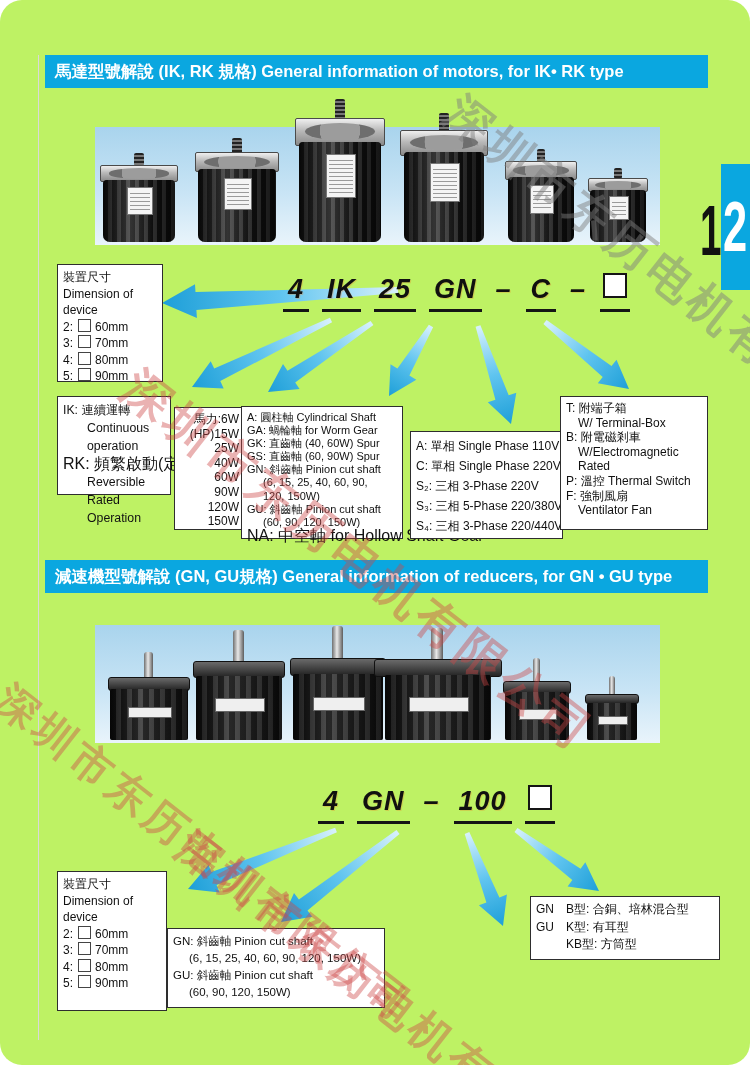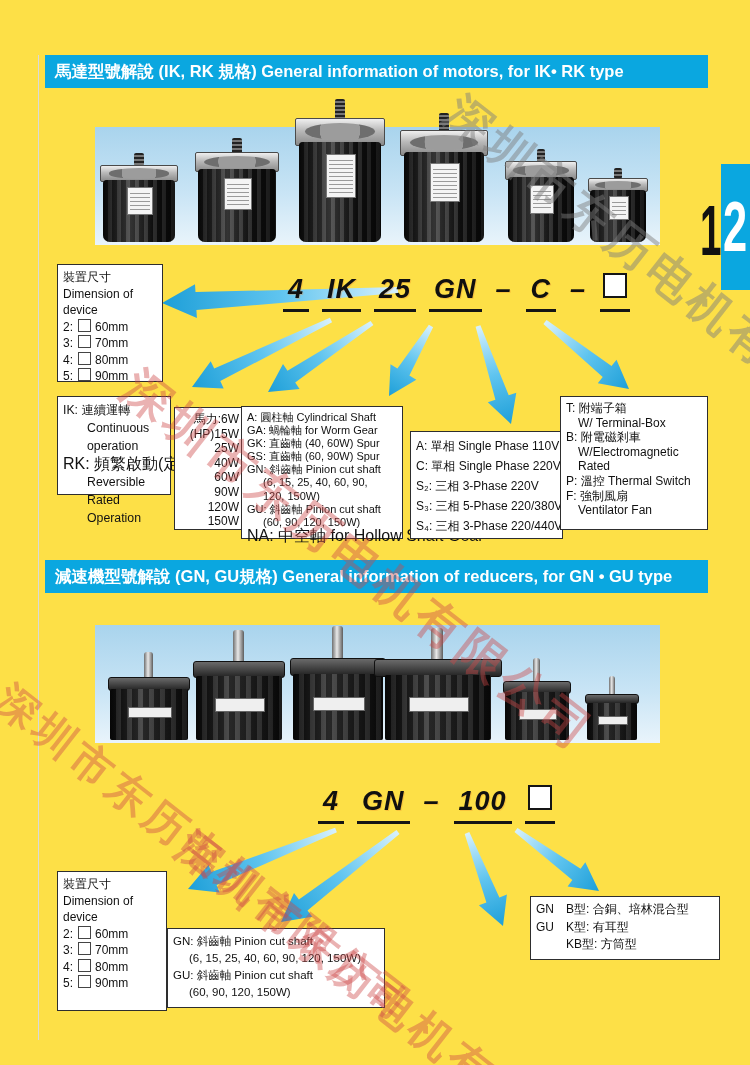--- a/index.html
+++ b/index.html
@@ -1,17 +1,17 @@
 <!DOCTYPE html>
 <html style="--header-bg: #0AA7E0;"><head>
 <meta charset="utf-8">
 <style>
   html,body{margin:0;padding:0;background:#fff;}
-  .page{position:relative;width:750px;height:1065px;background:#fde047;overflow:hidden;
-        font-family:"Liberation Sans","DejaVu Sans",sans-serif;color:#111;}
+  .page{position:relative;width:750px;height:1065px;background:#bef264;overflow:hidden;
+        font-family:"Liberation Sans","DejaVu Sans",sans-serif;color:#111;border-radius:22px;}
   .edge-line{position:absolute;left:38px;top:55px;width:1px;height:985px;background:#d9d9d9;z-index:1;}
 
   
   .hbar{position:absolute;left:45px;width:663px;height:33px;background:var(--header-bg,#0AA7E0);
         color:#fff;font-weight:bold;font-size:16.5px;line-height:33px;padding-left:10px;
         box-sizing:border-box;white-space:nowrap;z-index:3;}
   .hbar1{top:55px;} .hbar2{top:560px;}
 
   
   .band{position:absolute;left:95px;width:565px;height:118px;z-index:1;

